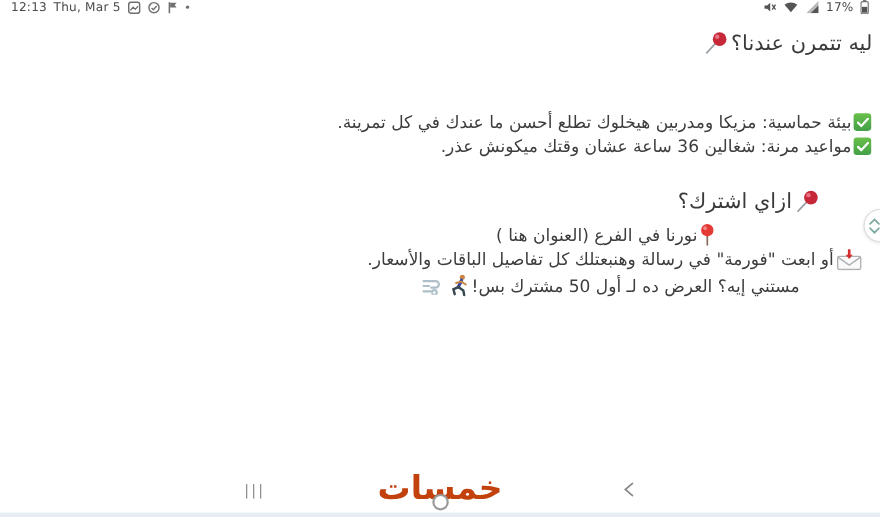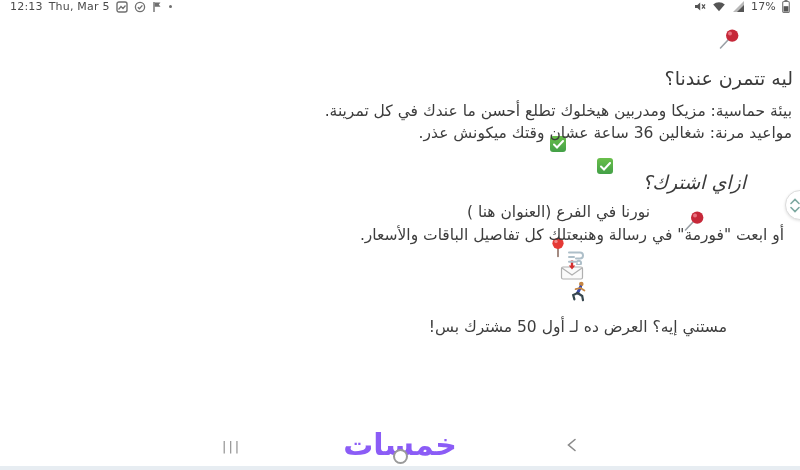--- a/index.html
+++ b/index.html
@@ -9,43 +9,43 @@
   
   .statusbar { position:absolute; top:0; left:0; width:800px; height:19px;
                display:flex; align-items:flex-start; justify-content:space-between;
                padding:0 10px; background:#ffffff; }
   .sb-left, .sb-right { display:flex; align-items:center; gap:6px; }
   .sb-text { font-size:11px; color:#4a4a4a; letter-spacing:.2px; }
   .sb-ico { display:inline-flex; align-items:center; }
 
   
   .doc { position:absolute; top:19px; left:0; width:800px; height:396px; background:#fff; }
-  .line { position:absolute; display:flex; align-items:center; gap:16px;
-          direction:ltr; white-space:nowrap; color:#3d3d3d;flex-direction:column; }
+  .line { position:absolute; display:flex; align-items:center; gap:2px;
+          direction:ltr; white-space:nowrap; color:#3d3d3d; }
   .ar { direction:rtl; unicode-bidi:isolate; }
   .h-line { font-size:19px; color:#3a3a3a; }
   .b-line { font-size:15.5px; }
   .ic { display:inline-flex; align-items:center; justify-content:center; }
   .check { width:16px; height:16px; border-radius:3px;
            background:linear-gradient(180deg,#6abf4b 0%,#43a047 100%);
            display:inline-flex; align-items:center; justify-content:center; }
   .check svg { display:block; }
 
   
   .scroll-handle { position:absolute; top:190px; right:-15px; width:30px; height:30px;
                    border-radius:50%; background:#fff; border:1px solid #dcdcdc;
                    box-shadow:0 1px 3px rgba(0,0,0,.12);
                    display:flex; flex-direction:column; align-items:flex-start;
                    justify-content:center; gap:1px; padding-left:4px; }
   .scroll-handle svg { display:block; }
 
   
   .navbar { position:absolute; left:0; bottom:4px; width:800px; height:51px; background:#fff; }
   .watermark { position:absolute; left:0; right:0; bottom:4px; text-align:center;
-               font-size:30px; font-weight:bold; color:#8b5cf6; direction:rtl;
+               font-size:30px; font-weight:bold; color:#c2410c; direction:rtl;
                letter-spacing:1px; }
   .nav-recents { position:absolute; left:222px; bottom:12px; color:#8a8a8a;
                  font-size:13px; letter-spacing:2px; }
   .nav-home { position:absolute; left:393px; bottom:2px; width:15px; height:15px;
               border:2px solid #9a9a9a; border-radius:50%; background:#fff; }
   .nav-back { position:absolute; left:566px; bottom:10px; }
   .bottom-strip { position:absolute; left:0; bottom:0; width:800px; height:4px;
                   background:#e7edf2; }
 </style>
 </head>
@@ -134,21 +134,21 @@
 
   <div class="line b-line" style="top:105px; right:8px;">
     <span class="ar">مواعيد مرنة: شغالين 36 ساعة عشان وقتك ميكونش عذر.</span>
     <span class="check">
       <svg width="11" height="9" viewBox="0 0 11 9">
           <path d="M1 4.5 L4 7.5 L10 1" fill="none" stroke="#fff" stroke-width="2" stroke-linecap="round"></path>
         </svg>
     </span>
   </div>
 
-  <div class="line h-line" style="top:152px; right:54px;font-style:italic;">
+  <div class="line h-line" style="top:152px; right:54px;">
     <span class="ar">ازاي اشترك؟</span>
     <span class="ic">
       <svg width="24" height="24" viewBox="0 0 24 24">
           <path d="M3.5 21 L11.5 12.5" stroke="#9aa0a6" stroke-width="1.6" stroke-linecap="round"></path>
           <circle cx="15.2" cy="8.6" r="6.2" fill="#c62839"></circle>
           <circle cx="13" c6="6.4" cy="6.4" r="2" fill="#e8727f"></circle>
         </svg>
     </span>
   </div>
 

